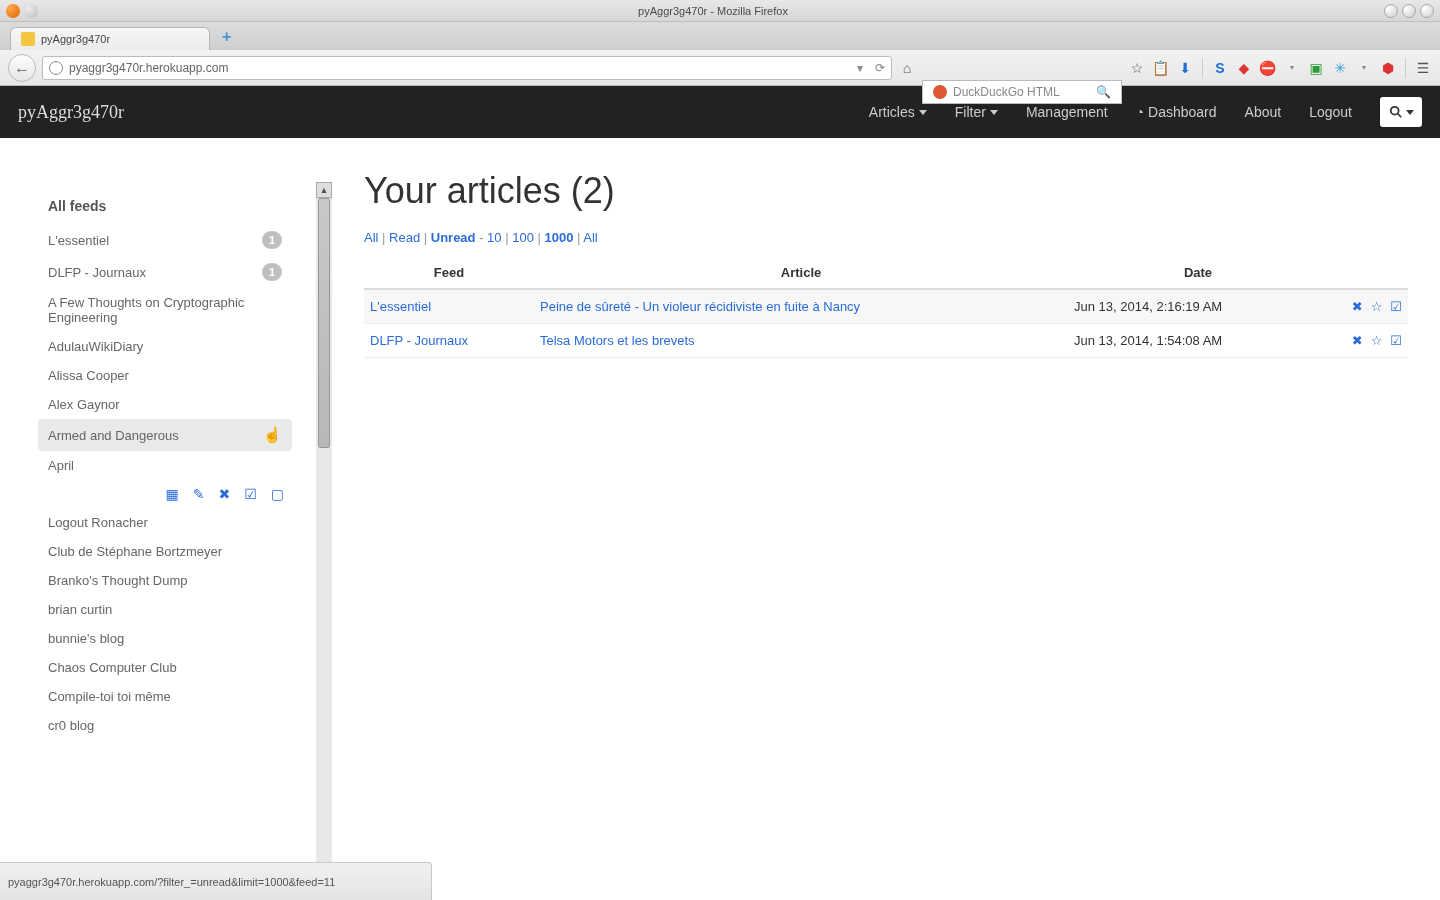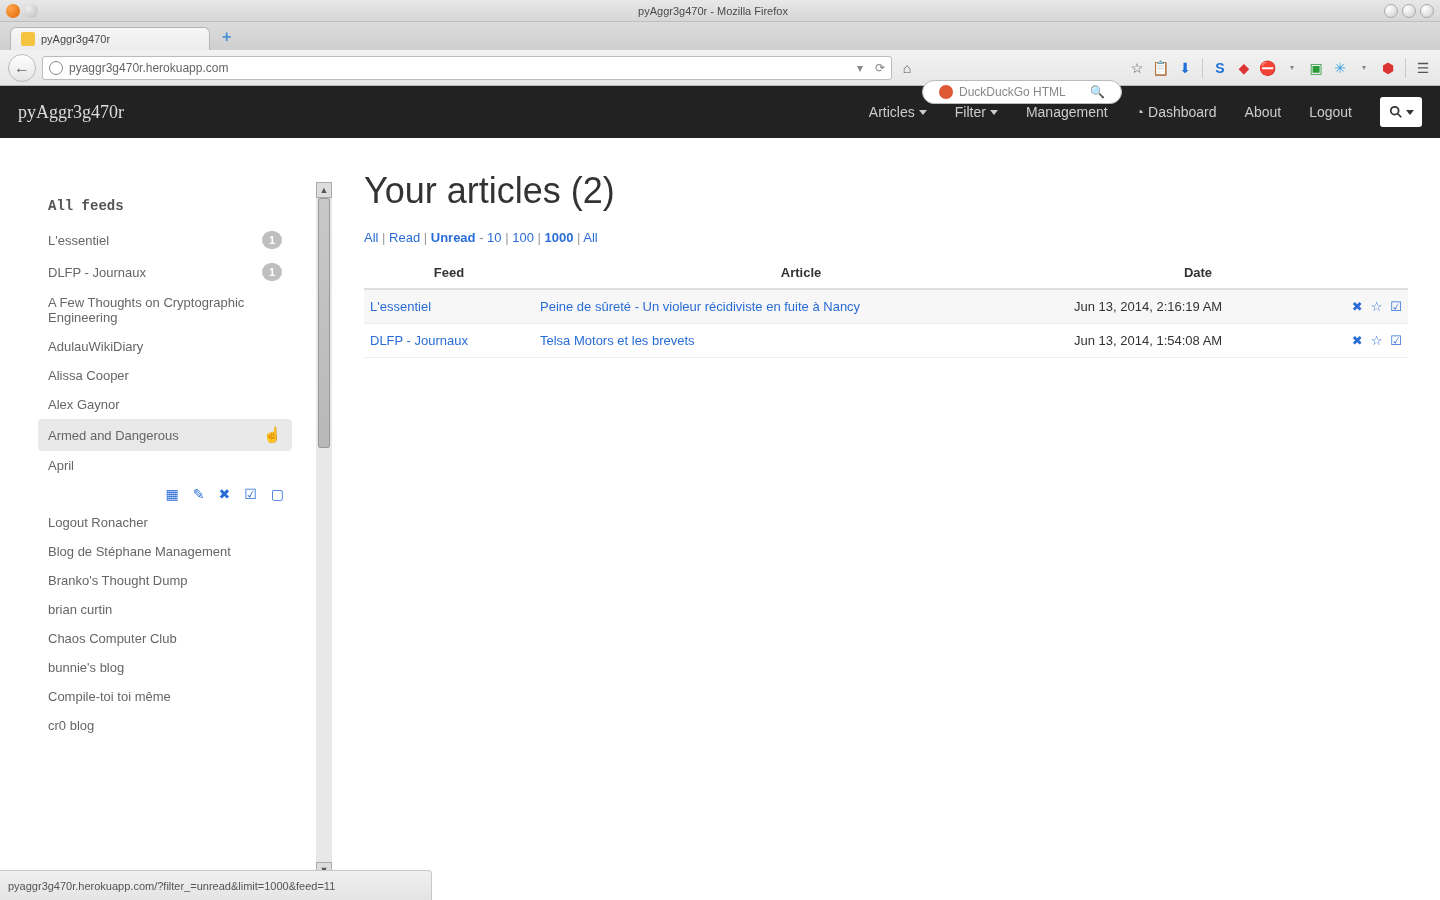--- a/index.html
+++ b/index.html
@@ -17,21 +17,21 @@
 .ff-tab .favicon { width: 14px; height: 14px; background: #f5c542; border-radius: 2px; margin-right: 6px; }
 .ff-newtab { margin-left: 6px; padding: 4px 6px; color: #4a90d9; font-size: 16px; font-weight: bold; }
 
 .ff-toolbar { height: 36px; background: linear-gradient(#f2f2f2,#e7e7e7); border-bottom: 1px solid #b8b8b8; display: flex; align-items: center; padding: 0 8px; gap: 6px; }
 .ff-back { width: 28px; height: 28px; border-radius: 14px; background: linear-gradient(#fff,#e5e5e5); border: 1px solid #bbb; display: flex; align-items: center; justify-content: center; font-size: 16px; color: #666; }
 .ff-url { flex: 1; height: 24px; background: #fff; border: 1px solid #bbb; border-radius: 3px; display: flex; align-items: center; padding: 0 6px; font-size: 12px; color: #666; gap: 6px; }
 .ff-url .globe { width: 14px; height: 14px; border-radius: 7px; border: 1px solid #888; }
 .ff-url .drop { margin-left: auto; color: #888; }
 .ff-url .reload { color: #888; margin-left: 6px; }
 .ff-tbicon { width: 18px; height: 18px; display: flex; align-items: center; justify-content: center; color: #555; font-size: 14px; }
-.ff-search { width: 200px; height: 24px; background: #fff; border: 1px solid #bbb; border-radius: 12px; display: flex; align-items: center; padding: 0 16px; font-size: 12px; color: #888; gap: 6px; margin-top: 48px; }
+.ff-search { width: 200px; height: 24px; background: #fff; border: 1px solid #bbb; border-radius: 0; display: flex; align-items: center; padding: 0 10px; font-size: 12px; color: #888; gap: 6px; margin-top: 48px; }
 .ff-search .sicon { width: 14px; height: 14px; border-radius: 7px; background: radial-gradient(circle,#de5833 60%,#c44 100%); }
 .tb-sep { width: 1px; height: 20px; background: #ccc; margin: 0 2px; }
 
 
 .navbar { height: 52px; background: #222; color: #ccc; display: flex; align-items: center; padding: 0 18px; font-size: 14px; }
 .navbar .brand { font-family: Georgia, serif; font-size: 18px; color: #ddd; }
 .navbar .spacer { flex: 1; }
 .navbar .navlink { padding: 0 14px; color: #ccc; display: flex; align-items: center; gap: 4px; cursor: pointer; }
 .navbar .caret { width: 0; height: 0; border-left: 4px solid transparent; border-right: 4px solid transparent; border-top: 5px solid #ccc; }
 .navbar .searchbtn { width: 42px; height: 30px; background: #fff; border-radius: 3px; display: flex; align-items: center; justify-content: center; color: #333; margin-left: 14px; gap: 3px; }
@@ -39,21 +39,21 @@
 
 
 .content { display: flex; height: calc(100% - 22px - 28px - 36px - 52px - 22px); }
 .sidebar-wrap { width: 332px; position: relative; padding-top: 60px; }
 .sidebar-scroll { position: absolute; right: 0; top: 60px; bottom: 0; width: 16px; background: #e8e8e8; }
 .sidebar-scroll .thumb { position: absolute; left: 2px; top: 0; width: 12px; height: 250px; background: linear-gradient(#c8c8c8,#b8b8b8); border-radius: 2px; border: 1px solid #999; }
 .sidebar-scroll .btn-up, .sidebar-scroll .btn-down { position: absolute; left: 0; width: 16px; height: 16px; background: #ddd; border: 1px solid #aaa; font-size: 9px; text-align: center; line-height: 14px; color: #555; }
 .sidebar-scroll .btn-up { top: -16px; }
 .sidebar-scroll .btn-down { bottom: 0; }
 .sidebar { width: 316px; padding: 0 24px 0 48px; }
-.sidebar h4 { font-size: 14px; color: #555; font-weight: bold; margin-bottom: 10px; font-family: Liberation Mono, monospace; }
+.sidebar h4 { font-size: 14px; color: #555; font-weight: bold; margin-bottom: 10px; }
 .feed-list { list-style: none; }
 .feed-item { padding: 7px 10px 7px 0; color: #666; font-size: 13px; display: flex; align-items: center; cursor: pointer; border-radius: 4px; margin-left: -10px; padding-left: 10px; }
 .feed-item.hover { background: #e9e9e9; }
 .feed-item .badge { margin-left: auto; background: #bfbfbf; color: #fff; border-radius: 10px; min-width: 20px; height: 18px; display: flex; align-items: center; justify-content: center; font-size: 11px; font-weight: bold; padding: 0 6px; }
 .feed-item .cursor { margin-left: auto; font-size: 15px; }
 .feed-actions { display: flex; gap: 14px; justify-content: flex-end; padding: 6px 8px 6px 0; color: #2a6cd6; font-size: 14px; }
 
 .main { flex: 1; padding: 32px 32px 0 32px; }
 .main h1 { font-size: 36px; font-weight: 300; color: #333; margin-bottom: 18px; }
 .filter-line { font-size: 13px; color: #888; margin-bottom: 12px; }
@@ -62,21 +62,21 @@
 .filter-line .strong { font-weight: bold; }
 
 table.articles { width: 100%; border-collapse: collapse; font-size: 13px; }
 table.articles th { text-align: center; padding: 8px 6px; color: #333; font-weight: bold; border-bottom: 2px solid #ddd; }
 table.articles td { padding: 9px 6px; border-bottom: 1px solid #eee; color: #333; }
 table.articles tr.stripe td { background: #f7f7f7; }
 table.articles td a { color: #2a6cd6; text-decoration: none; }
 .row-actions { display: flex; gap: 8px; justify-content: flex-end; color: #2a6cd6; font-size: 13px; }
 
 
-.statusbar { position: absolute; bottom: 0; left: 0; height: 30px; background: linear-gradient(#f0f0f0,#e4e4e4); border-top: 1px solid #c8c8c8; display: flex; align-items: center; padding: 8px 8px; font-size: 11px; color: #555; width: 432px; border-right: 1px solid #c8c8c8; border-top-right-radius: 4px; }
+.statusbar { position: absolute; bottom: 0; left: 0; height: 38px; background: linear-gradient(#f0f0f0,#e4e4e4); border-top: 1px solid #c8c8c8; display: flex; align-items: center; padding: 8px 8px; font-size: 11px; color: #555; width: 432px; border-right: 1px solid #c8c8c8; border-top-right-radius: 4px; }
 
 svg { display: block; }
 </style>
 </head>
 <body>
 
 <div class="ff-titlebar">
   <div class="ff-icon"></div>
   <div class="ff-icon2"></div>
   <div class="title">pyAggr3g470r - Mozilla Firefox</div>
@@ -192,33 +192,33 @@
             <span>▦</span>
             <span>✎</span>
             <span>✖</span>
             <span>☑</span>
             <span>▢</span>
           </div>
           <li class="feed-item">
             <span>Logout Ronacher</span>
           </li>
           <li class="feed-item">
-            <span>Blog de Stéphane Management</span>
+            <span>Club de Stéphane Bortzmeyer</span>
           </li>
           <li class="feed-item">
             <span>Branko's Thought Dump</span>
           </li>
           <li class="feed-item">
             <span>brian curtin</span>
           </li>
           <li class="feed-item">
+            <span>bunnie's blog</span>
+          </li>
+          <li class="feed-item">
             <span>Chaos Computer Club</span>
-          </li>
-          <li class="feed-item">
-            <span>bunnie's blog</span>
           </li>
           <li class="feed-item">
             <span>Compile-toi toi même</span>
           </li>
           <li class="feed-item">
             <span>cr0 blog</span>
           </li>
         </ul>
     </div>
     <div class="sidebar-scroll">

